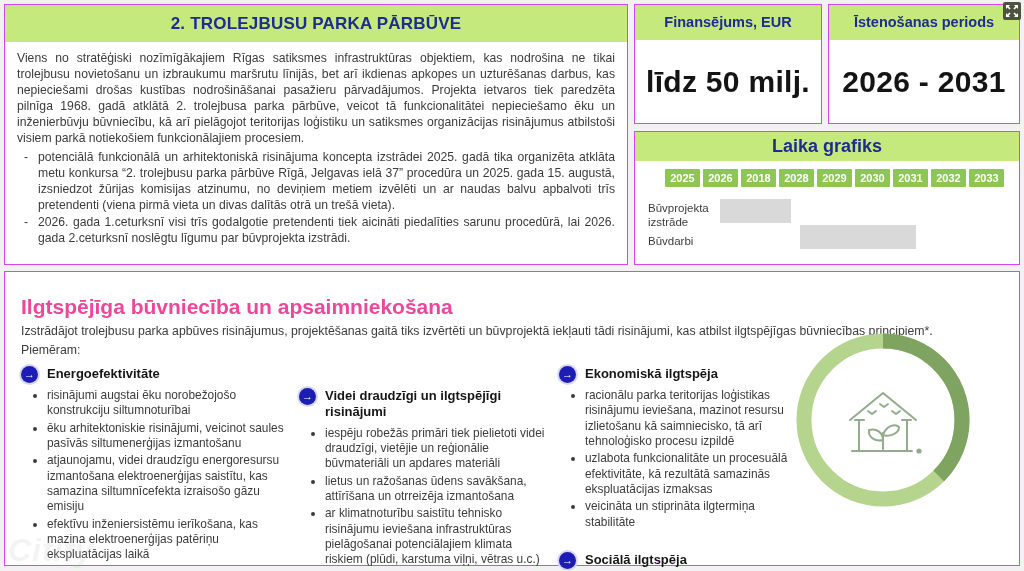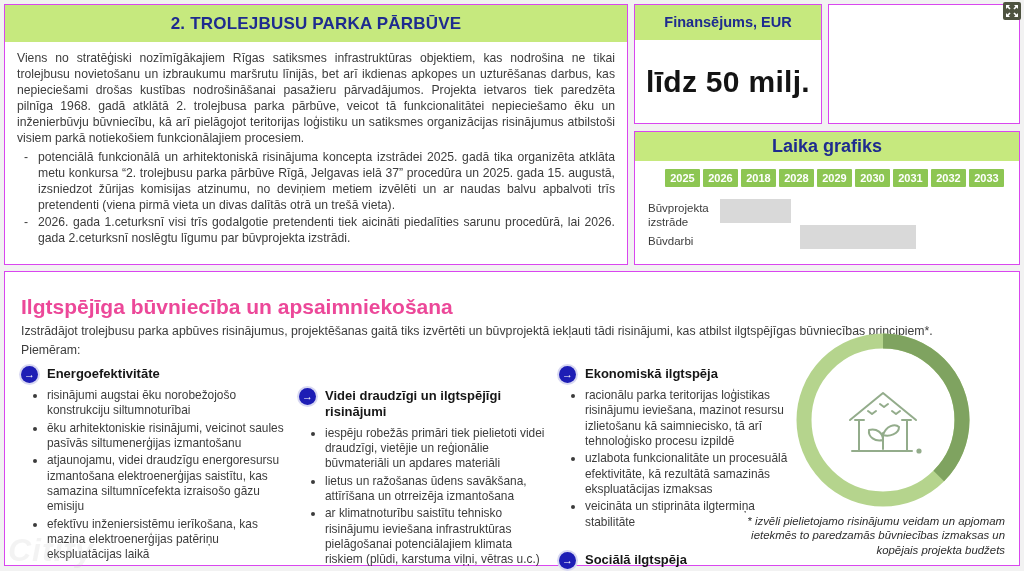--- a/index.html
+++ b/index.html
@@ -89,20 +89,22 @@
       </ul>
   </div>
 </div>
 
 <div class="box stat-box" id="funding-box">
   <div class="green-header">Finansējums, EUR</div>
   <div class="stat-value">līdz 50 milj.</div>
 </div>
 
 <div class="box stat-box" id="period-box">
+  <div class="green-header">Īstenošanas periods</div>
+  <div class="stat-value">2026 - 2031</div>
 </div>
 
 <div class="box" id="timeline-box">
   <div class="green-header">Laika grafiks</div>
   <div id="timeline-inner">
     <div class="years-row">
         <span>2025</span>
         <span>2026</span>
         <span>2018</span>
         <span>2028</span>
@@ -193,21 +195,20 @@
       <path d="M17 40 L26 40 M64 40 L73 40"></path>
       <path d="M21 40 L21 70 M69 40 L69 70"></path>
       <path d="M14 71 L74 71"></path>
       <circle class="dot" cx="81" cy="71" r="1.6"></circle>
       <path d="M45 69 C45 62 45 58 45 53"></path>
       <path d="M45 60 C37 62 30 57 31 50 C39 48 45 53 45 60 Z"></path>
       <path d="M45 55 C48 46 57 43 61 47 C61 54 51 57 45 55 Z"></path>
     </svg>
   </div>
 
-  <div id="sus-footnote">* izvēli pielietojamo risinājumu veidam un apjomam ietekmēs to paredzamās būvniecības izmaksas un kopējais projekta budžets</div>
 </div>
 
 <div id="expand-btn">
   <svg width="12" height="12" viewBox="0 0 12 12">
     <g fill="#ffffff">
       <path d="M0 0 h4 L2.6 1.4 L4.6 3.4 L3.4 4.6 L1.4 2.6 L0 4 Z"></path>
       <path d="M12 0 v4 L10.6 2.6 L8.6 4.6 L7.4 3.4 L9.4 1.4 L8 0 Z"></path>
       <path d="M0 12 v-4 L1.4 9.4 L3.4 7.4 L4.6 8.6 L2.6 10.6 L4 12 Z"></path>
       <path d="M12 12 h-4 L9.4 10.6 L7.4 8.6 L8.6 7.4 L10.6 9.4 L12 8 Z"></path>
     </g>

